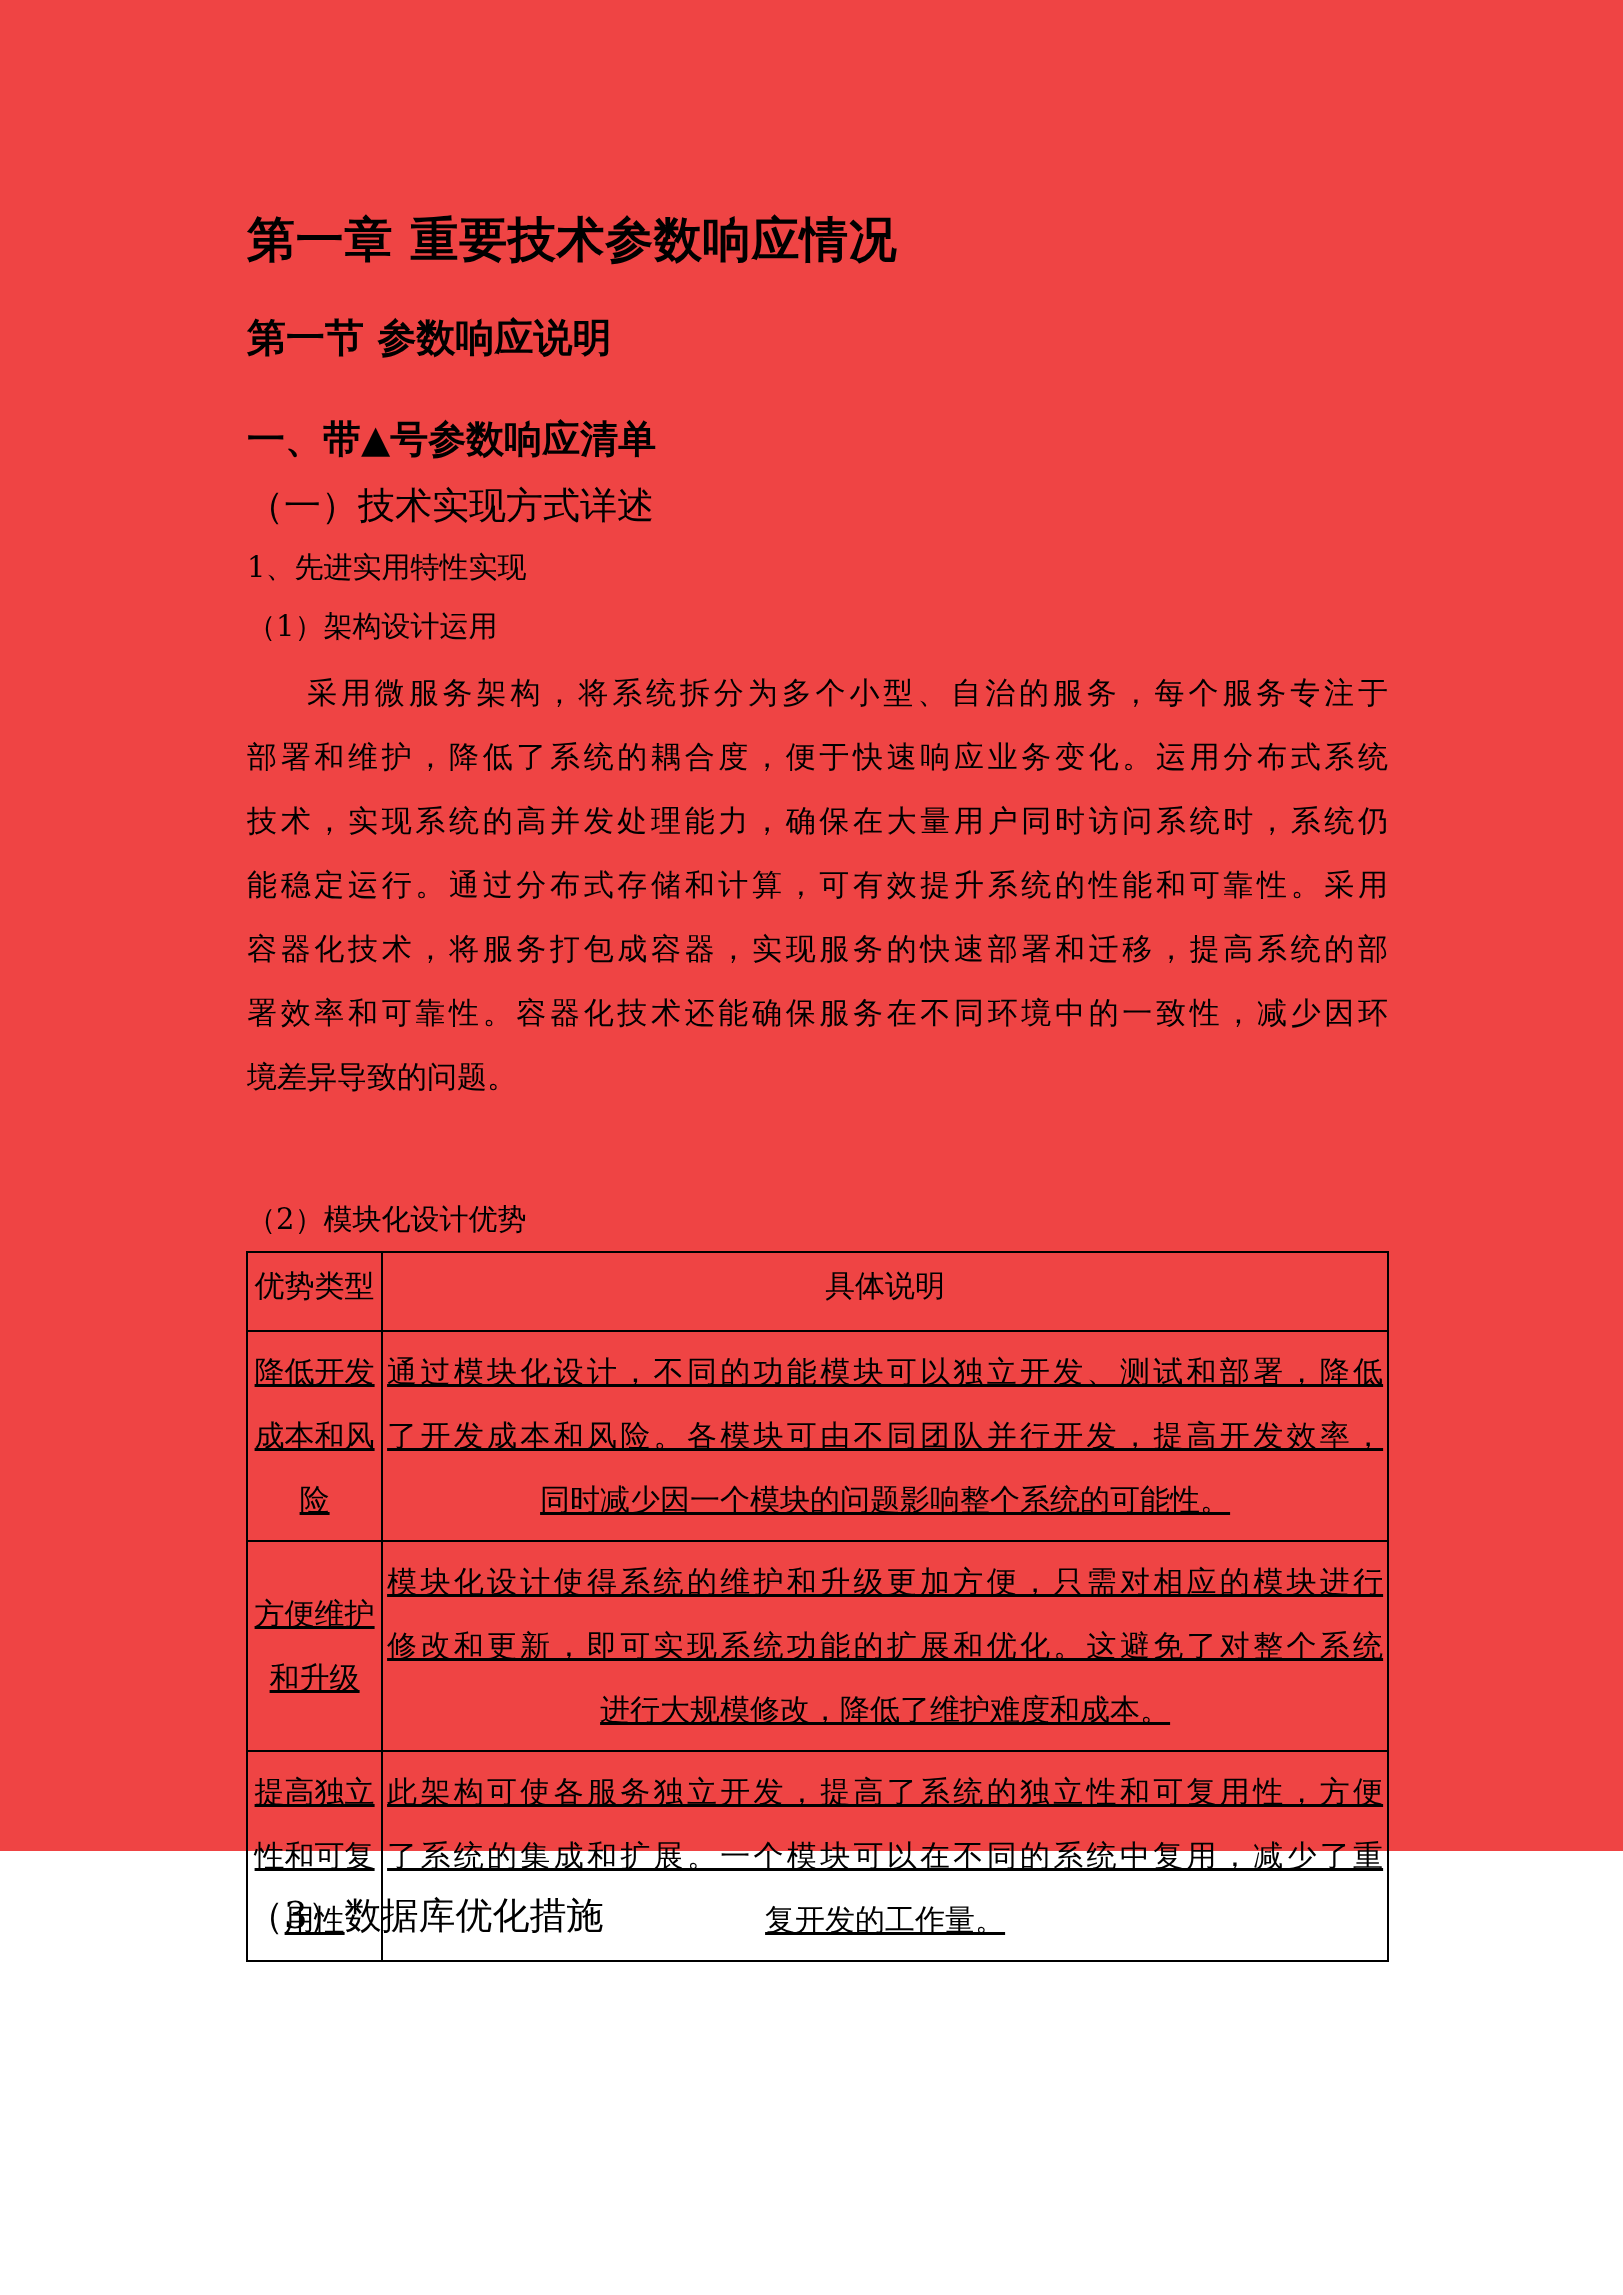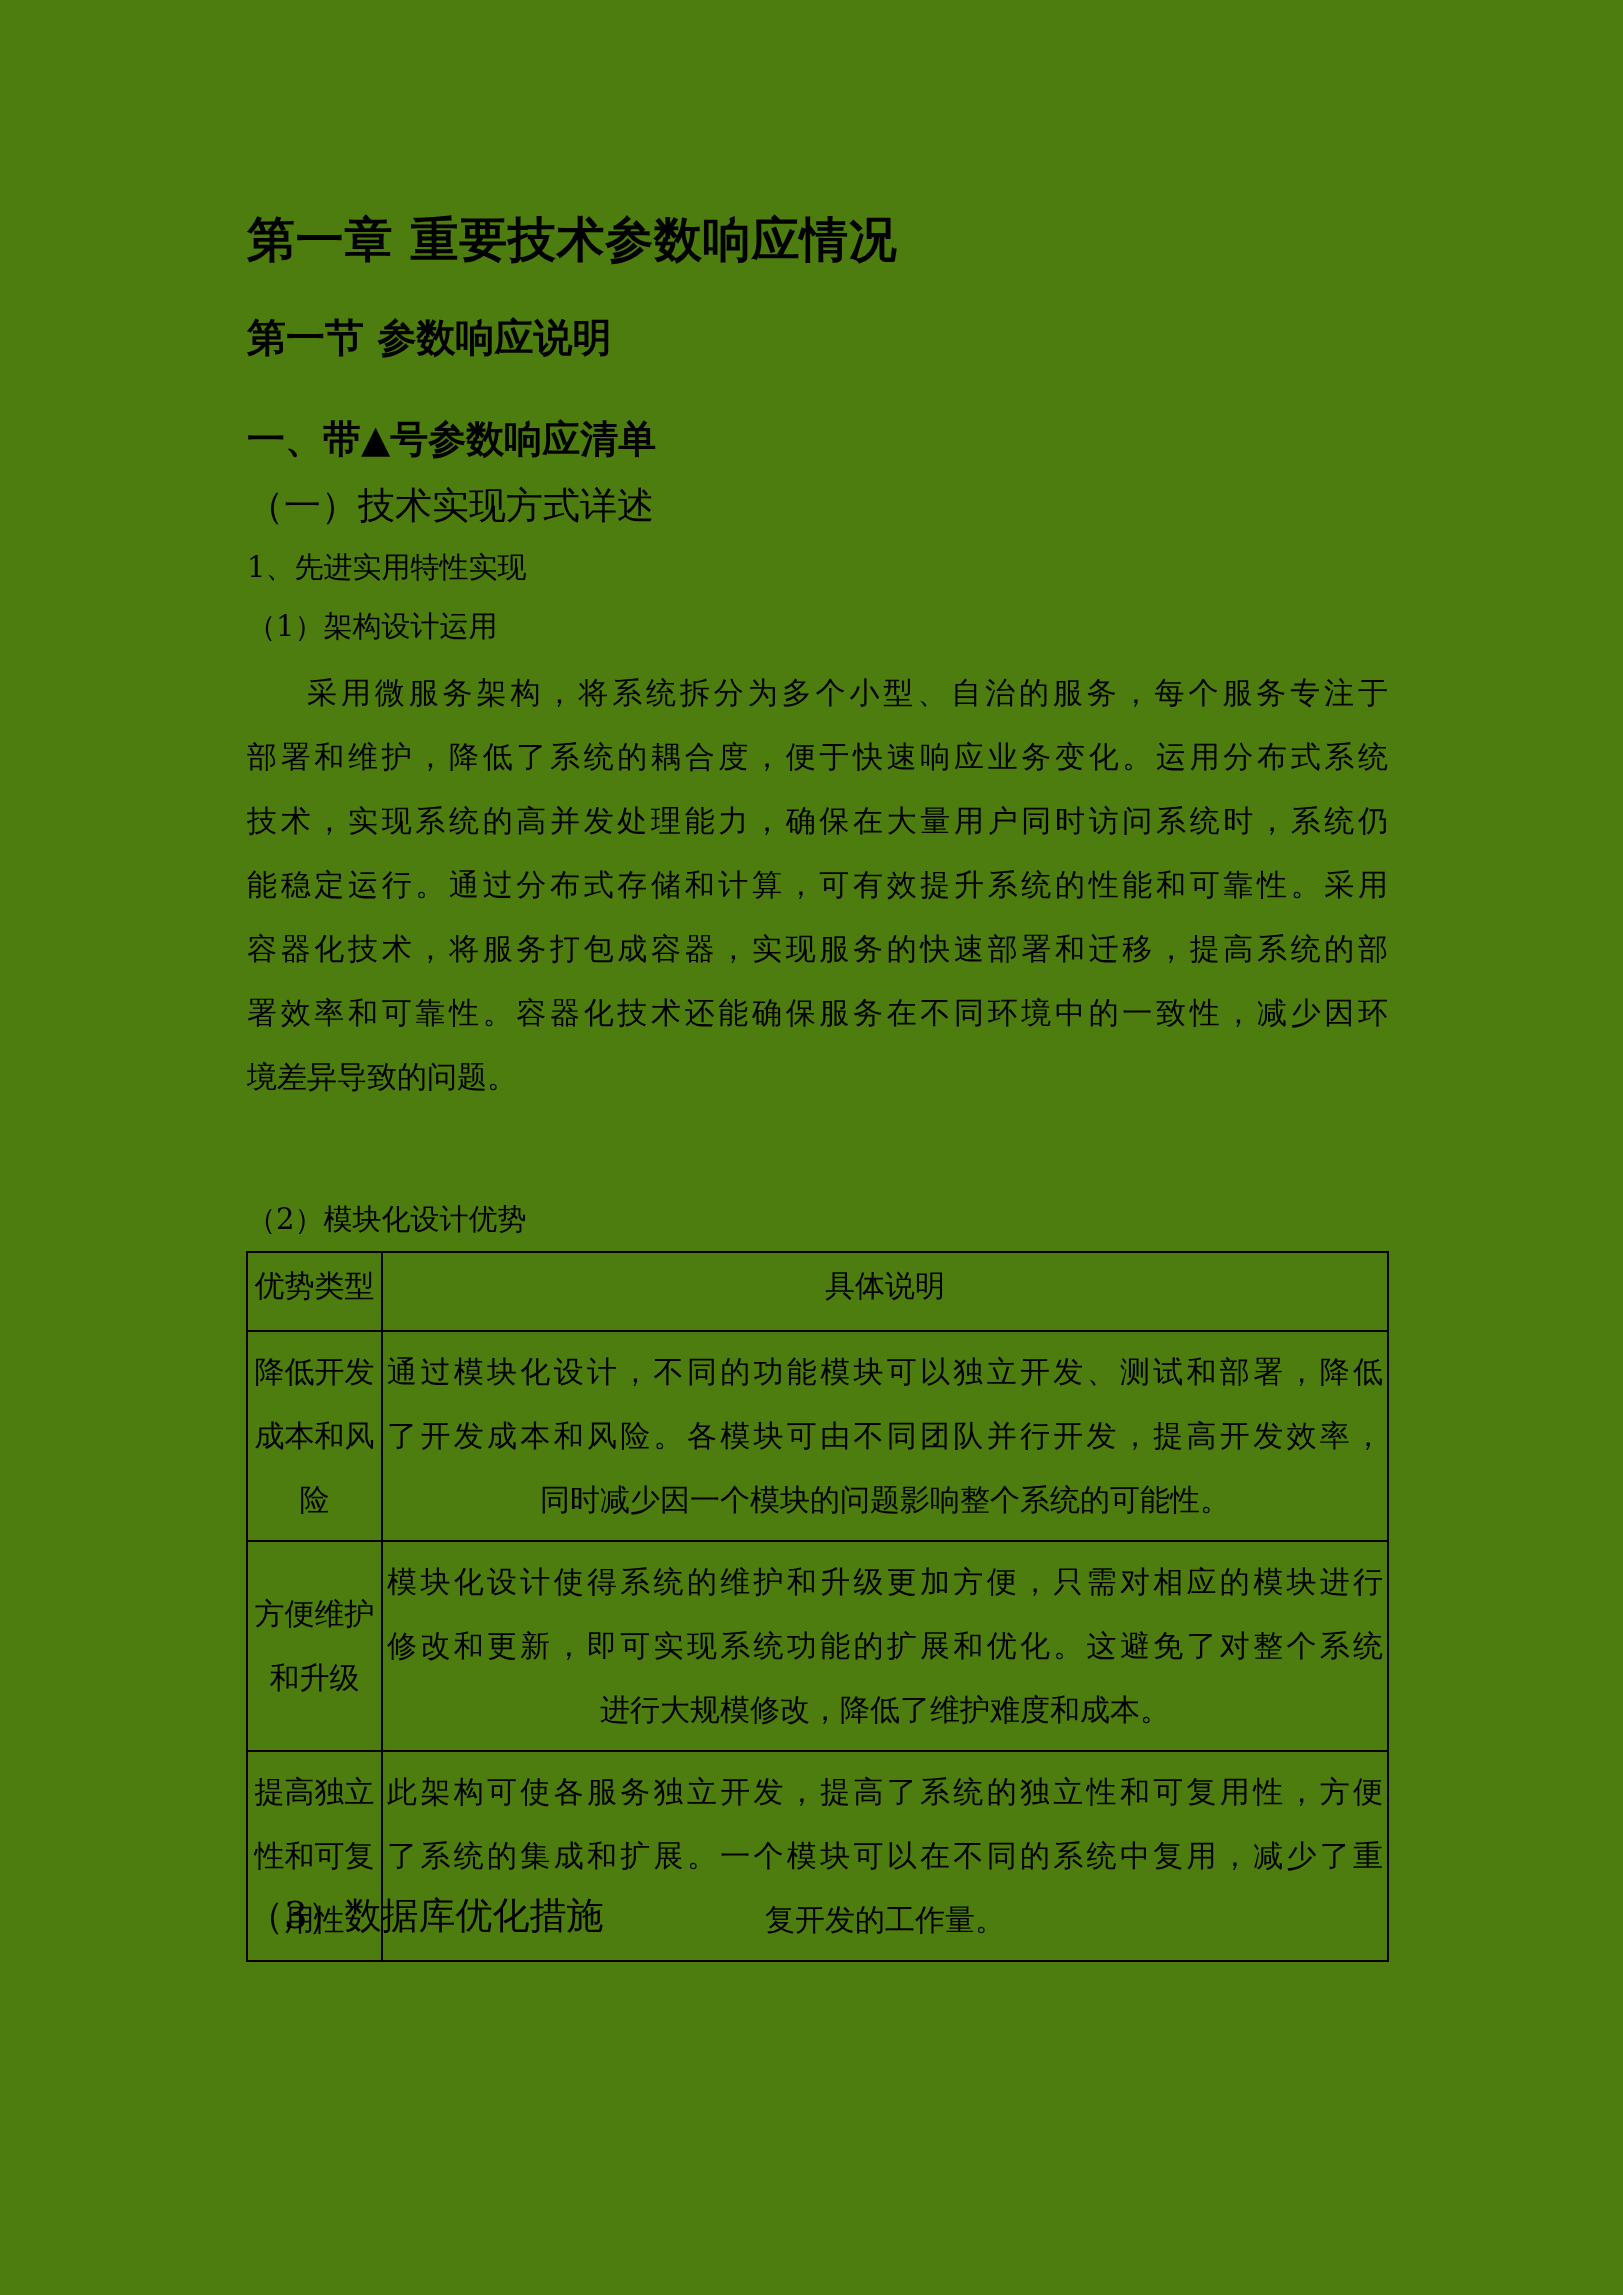--- a/index.html
+++ b/index.html
@@ -1,36 +1,36 @@
 <!DOCTYPE html>
 <html style="font-size:10.5px"><head>
 <meta charset="utf-8">
 <style>
   html, body { margin: 0; padding: 0; background: #ffffff; }
   body { width: 1623px; height: 2295px; position: relative; overflow: hidden; color: #000; font-family: "DejaVu Serif", "Liberation Serif", serif; }
-  .page { position: absolute; left: 0; top: 0; width: 1623px; height: 2295px; background: #4d7c0f; }
+  .page { position: absolute; left: 0; top: 0; width: 1623px; height: 1851px; background: #ef4444; }
   .abs { position: absolute; white-space: nowrap; }
   .h1 { left: 247px; top: 208px; font-size: 48px; font-weight: bold; font-family: "DejaVu Sans", "Liberation Sans", sans-serif; letter-spacing: 0.7px; }
   .h2 { left: 247px; top: 311px; font-size: 39px; font-weight: bold; font-family: "DejaVu Sans", "Liberation Sans", sans-serif; }
   .h3 { left: 247px; top: 414px; font-size: 38px; font-weight: bold; font-family: "DejaVu Sans", "Liberation Sans", sans-serif; }
   .h4 { left: 247px; top: 481px; font-size: 37px; }
   .h5 { left: 247px; top: 548px; font-size: 29px; }
   .h6 { left: 247px; top: 607px; font-size: 29px; }
   .para { position: absolute; left: 247px; top: 661px; width: 1141px; font-size: 30px; line-height: 64px; text-align: justify; }
   .para .line { display: block; height: 64px; white-space: nowrap; text-align-last: justify; text-align: justify; }
   .para .line.first { padding-left: 60px; }
   .para .line.last { text-align-last: left; }
   .sub2 { left: 247px; top: 1200px; font-size: 29px; }
   table.adv { position: absolute; left: 246px; top: 1251px; width: 1143px; border-collapse: collapse; font-size: 30px; padding-left: 7px; }
   table.adv td { border: 2px solid #000; padding: 0 3.9px; vertical-align: middle; text-align: center; line-height: 64px; }
   table.adv td.type { width: 128px; padding: 0 2.6px; }
   table.adv td.desc { text-align: left; }
   table.adv tr.head td { height: 77px; line-height: 39px; padding-top: 0; vertical-align: top; }
   table.adv tr.head td span { display: block; padding-top: 13px; }
-  table.adv tr.body td { height: 208px; }
+  table.adv tr.body td { height: 208px; text-decoration: underline; }
   table.adv td.desc .dline { display: block; white-space: nowrap; text-align: justify; text-align-last: justify; }
   table.adv td.desc .dline.end { text-align: center; text-align-last: center; }
   table.adv td.type .tline { display: block; white-space: nowrap; }
   .sub3 { left: 247px; top: 1891px; font-size: 37px; }
 </style>
 </head>
 <body>
 
 <div class="page">
 

